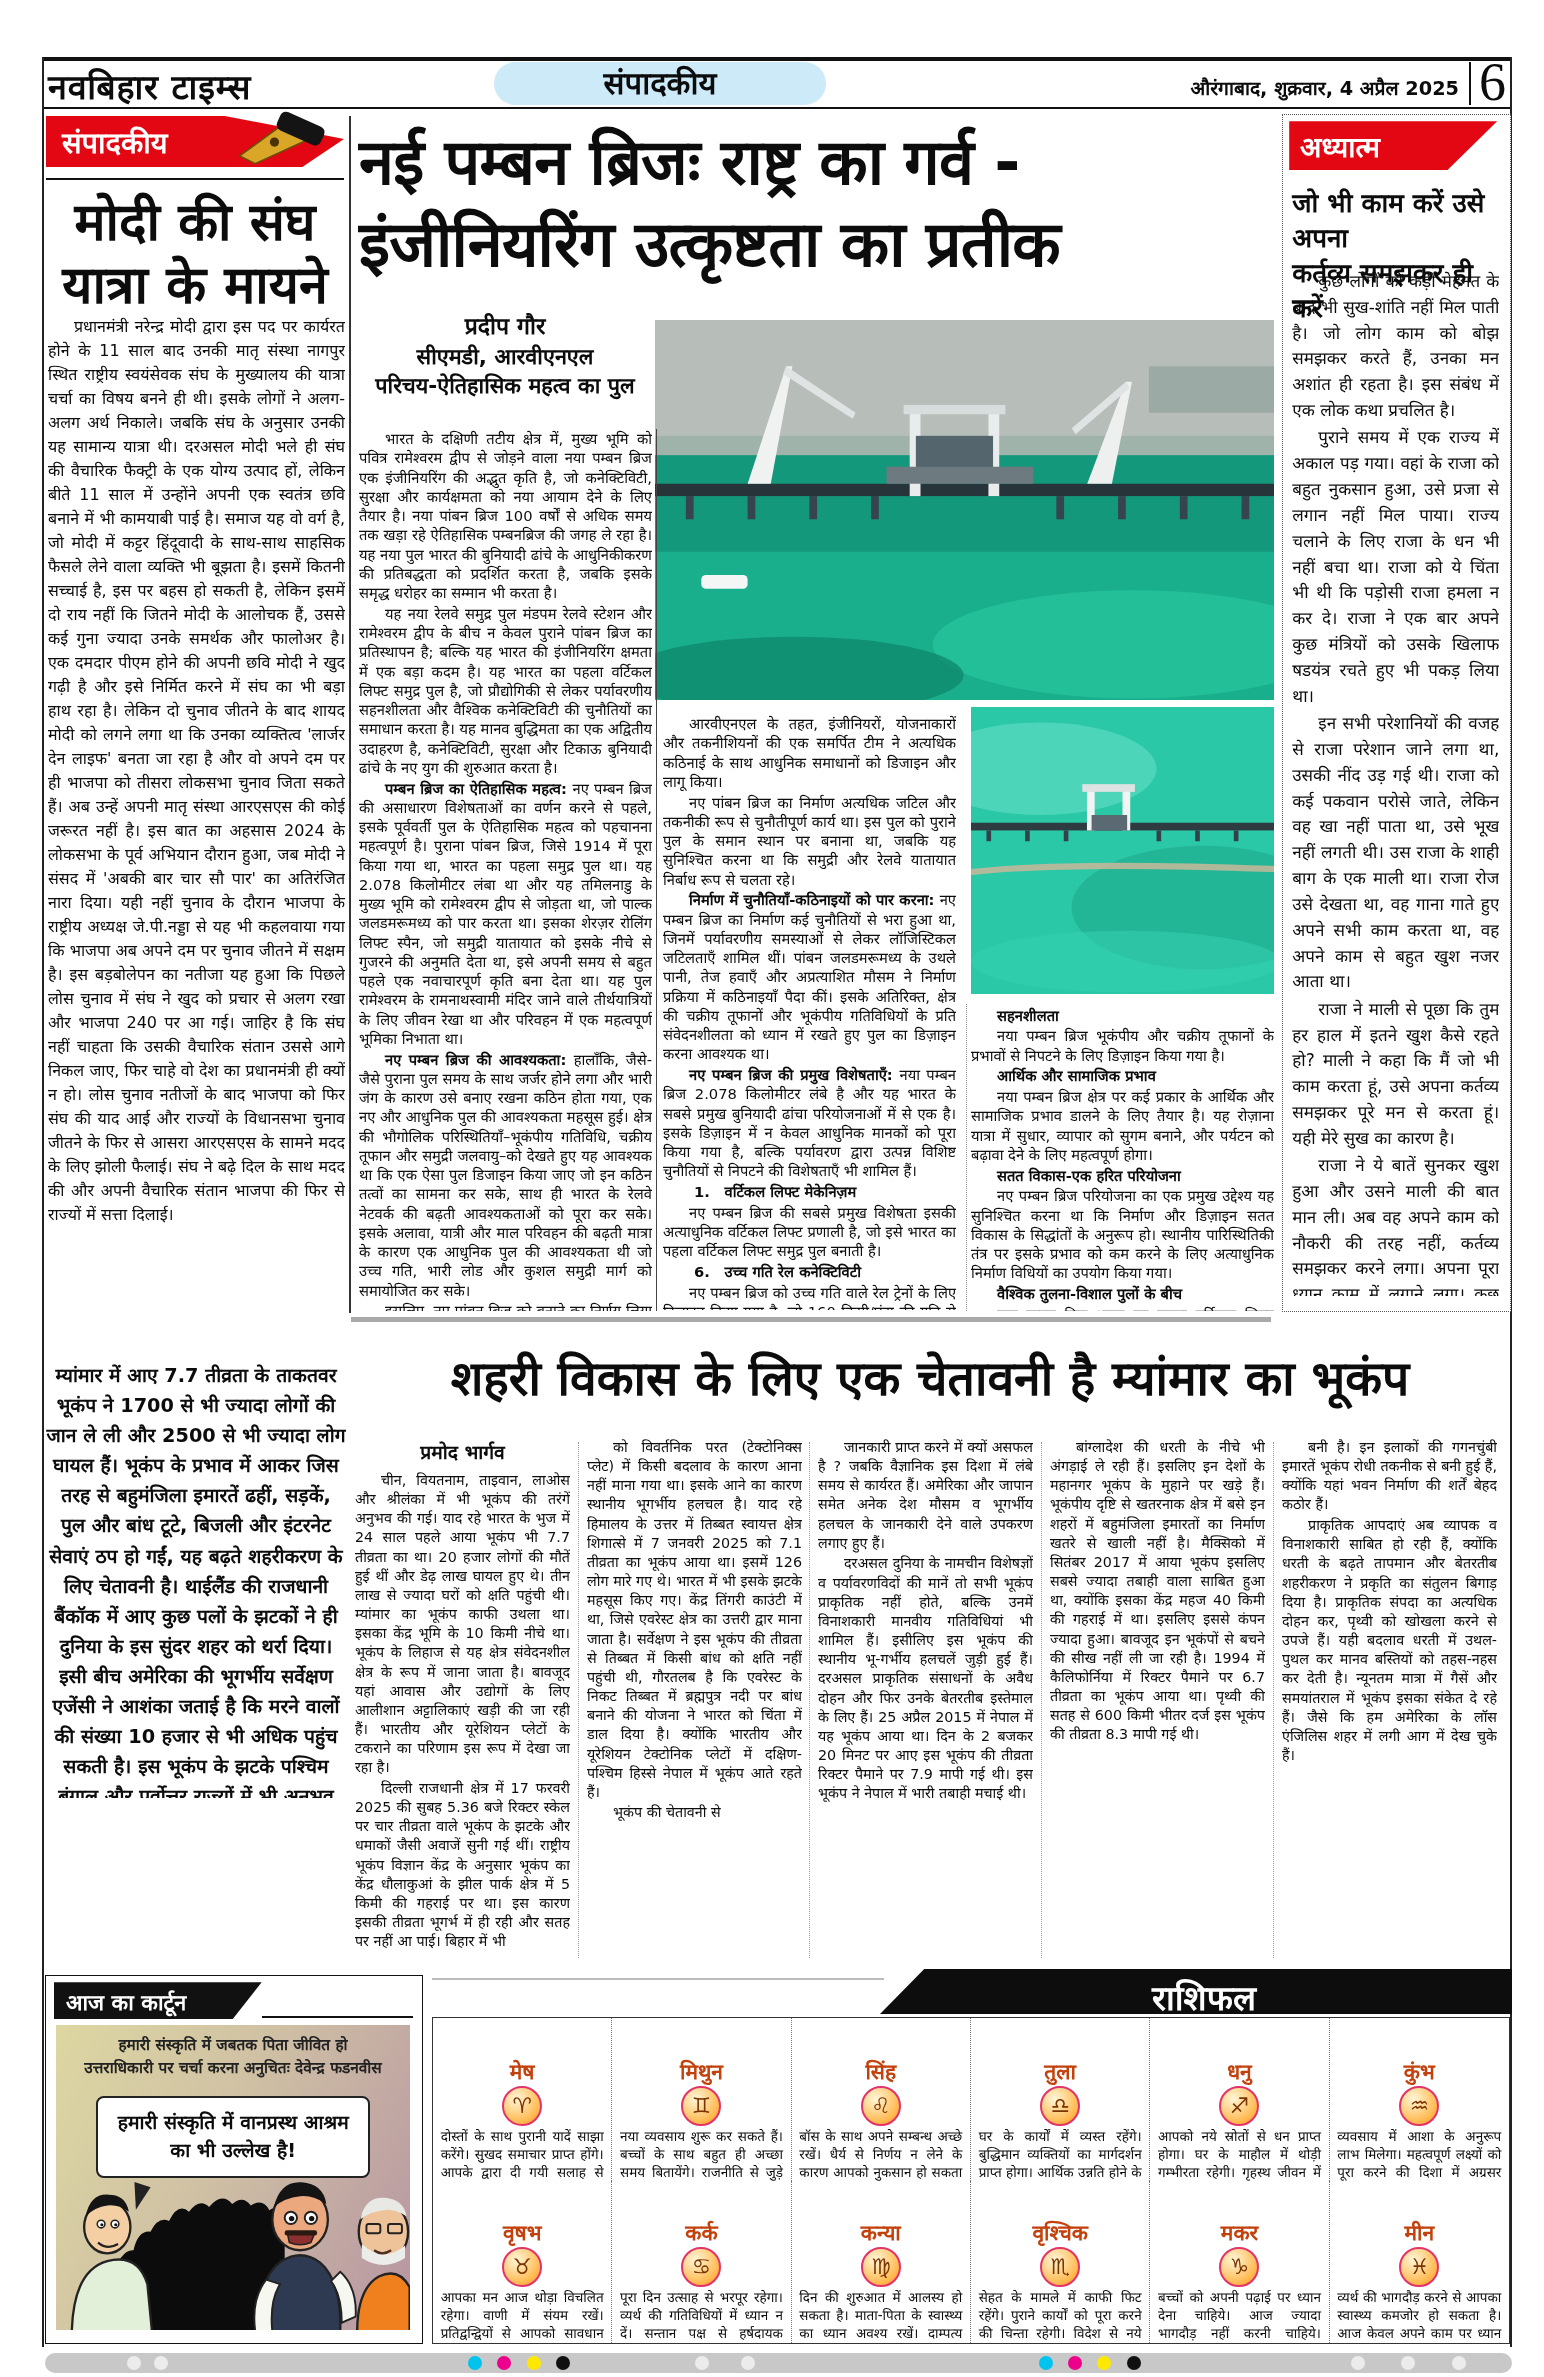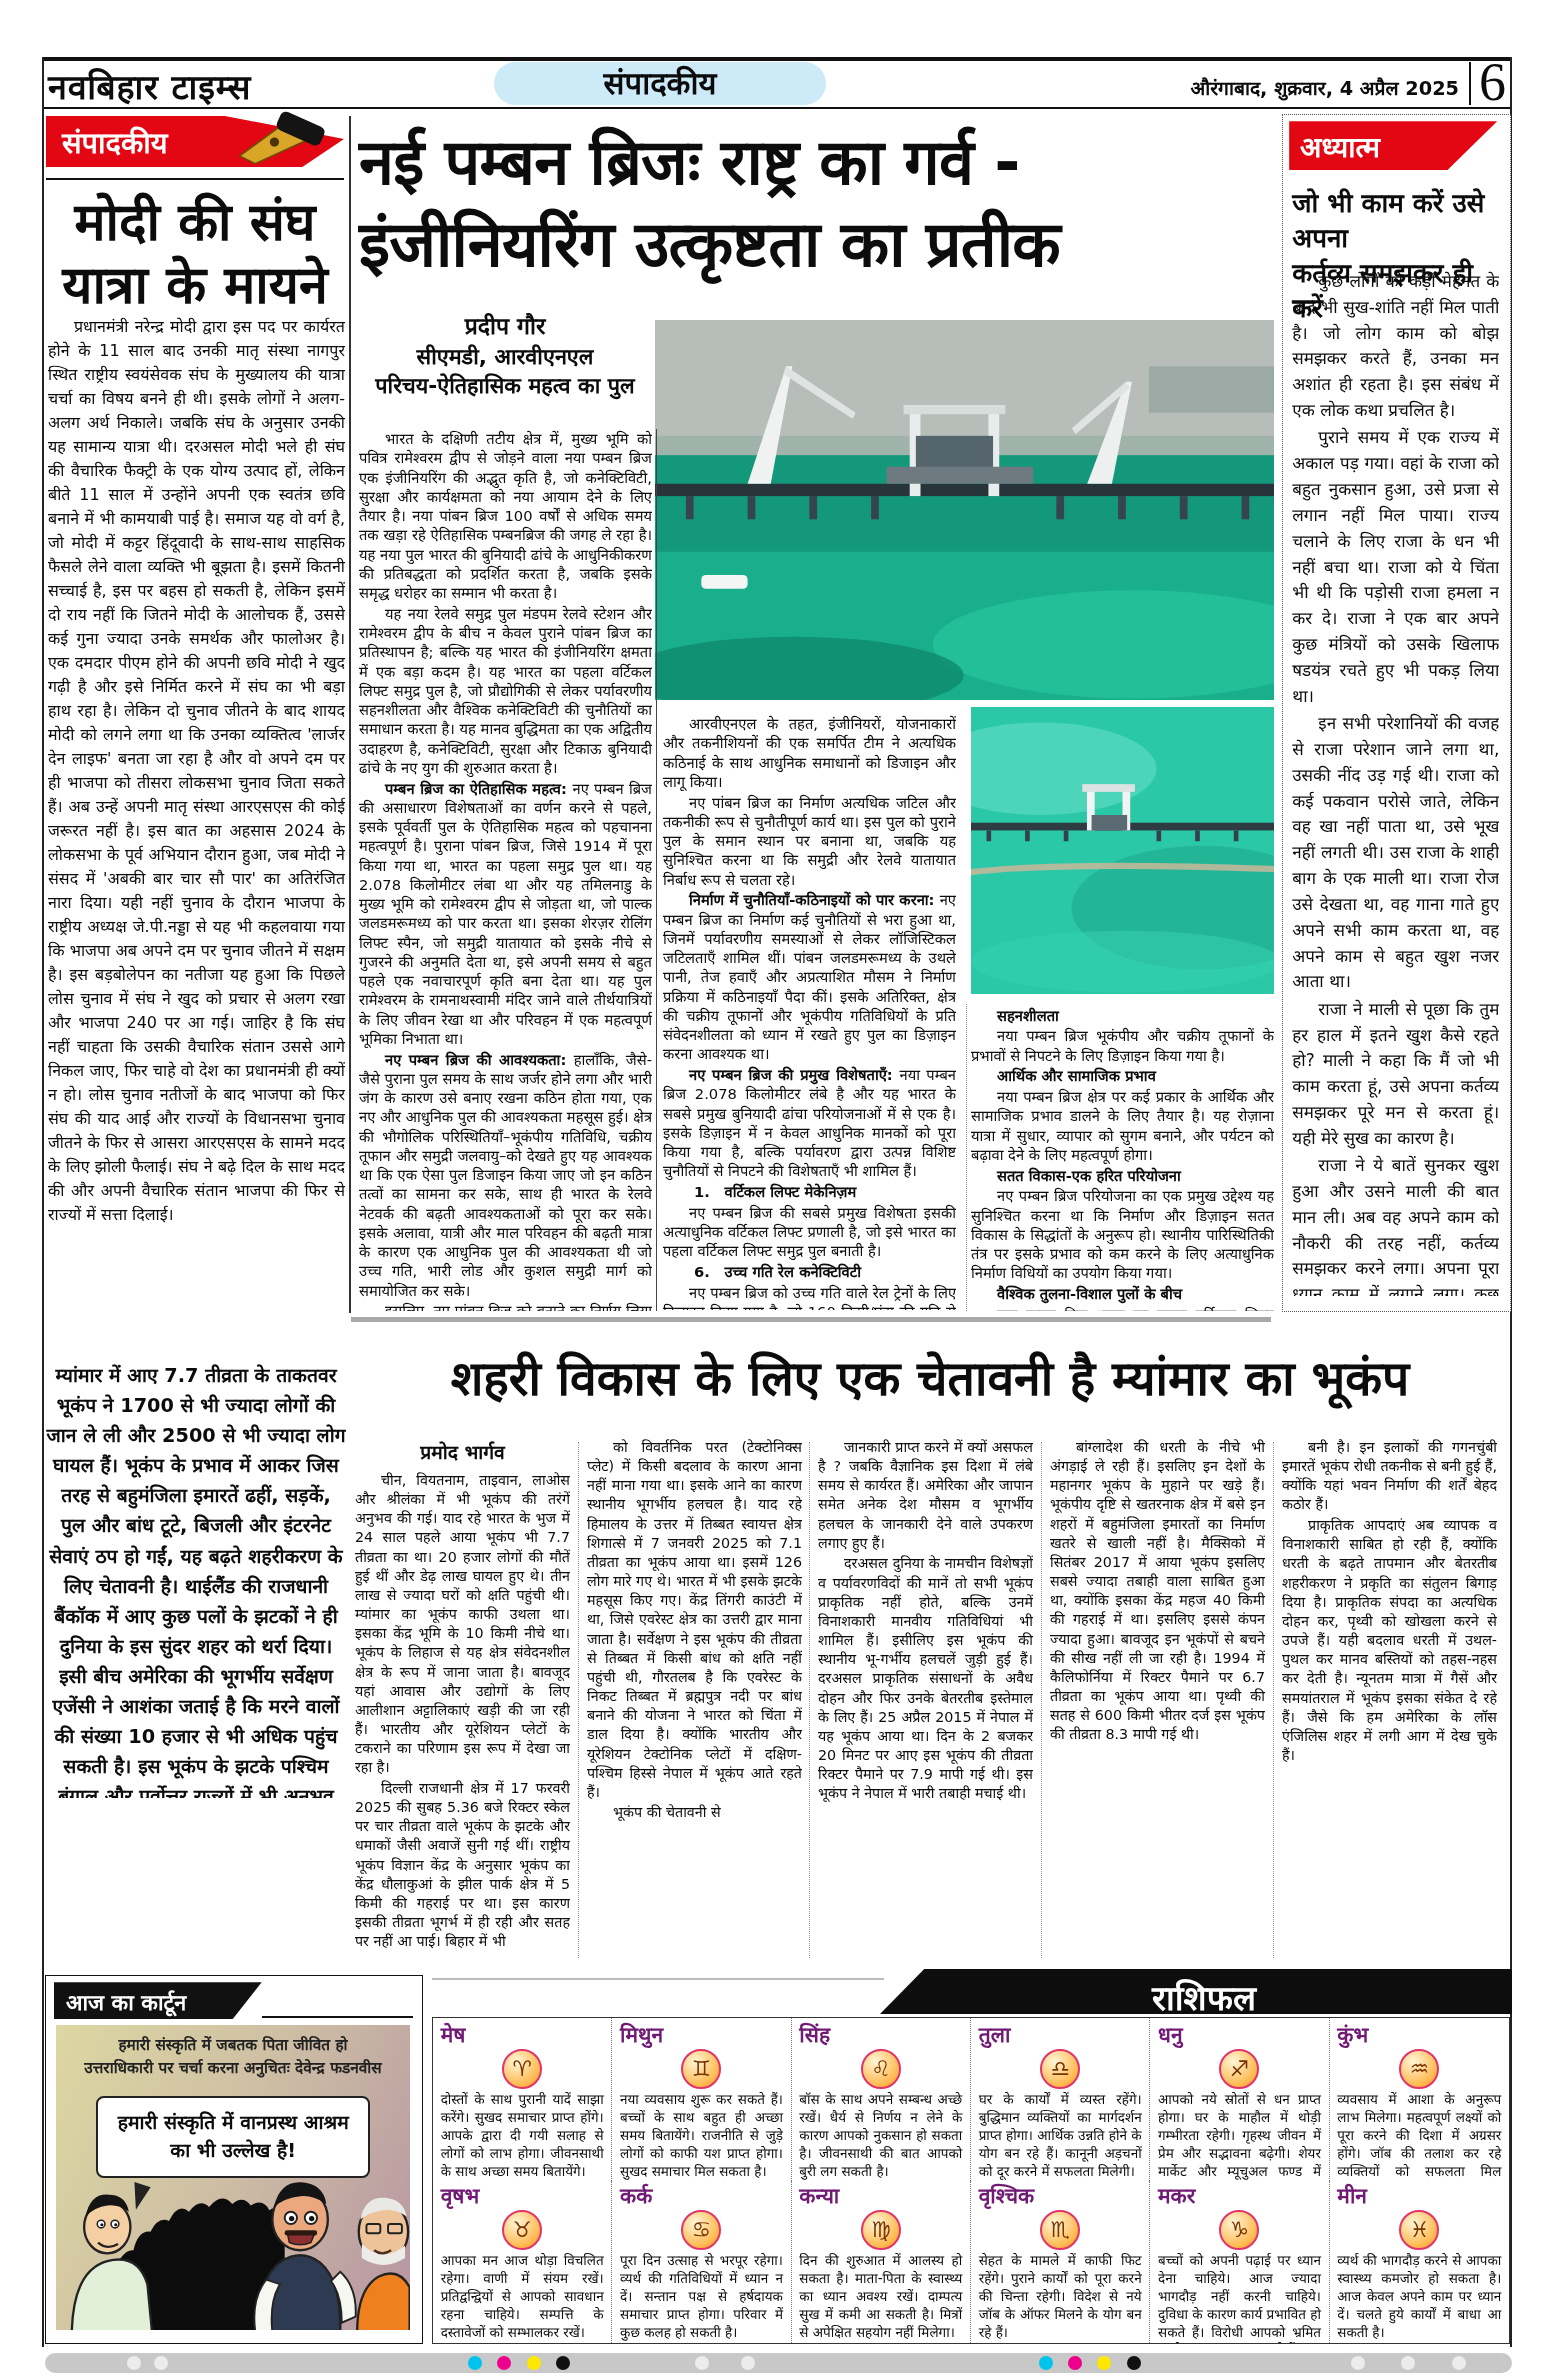--- a/index.html
+++ b/index.html
@@ -79,21 +79,21 @@
                border-right:7.7px solid transparent;border-top:26px solid #222;transform:rotate(18deg);}
   
   #horo-banner{left:880px;top:1969px;width:632px;height:45px;background:#0d0d0d;clip-path:polygon(7% 0,100% 0,100% 100%,0 100%);}
   #horo-title{left:957px;top:1974px;width:494px;text-align:center;font-size:34px;font-weight:800;color:#fff;}
   #horo-topline{left:432px;top:1978px;width:452px;height:2.3px;background:#bcbcbc;}
   #horo-grid{left:432px;top:2017px;width:1078px;height:327px;border:1.5px solid #333;box-sizing:border-box;
              display:grid;grid-template-columns:repeat(6,1fr);grid-template-rows:1fr 1fr;background:#fff;}
   .horo-cell{border-right:1.5px dotted #777;padding:3.1px 7.7px 4.6px;display:flex;flex-direction:column;overflow:hidden;}
   .horo-cell:nth-child(6n){border-right:none;}
   .horo-cell.row1{padding-top:4.6px;}
-  .sign-name{text-align:left;font-size:21px;font-weight:800;color:#701a75;line-height:1.15;}
+  .sign-name{text-align:center;font-size:21px;font-weight:800;color:#c2410c;line-height:1.15;margin-top:37px;}
   .sign-icon{width:36px;height:36px;border-radius:50%;margin:2.3px auto;border:2.3px solid #e3336b;
              background:radial-gradient(circle at 35% 30%,#fff6d8,#ffb84d 70%,#f07f1e);
              text-align:center;line-height:36px;font-size:21.6px;color:#7a3400;font-weight:700;}
   .sign-text{font-size:13.5px;line-height:1.32;text-align:justify;}
   .cell-rule{width:93px;height:2.3px;background:#111;margin:auto auto 1.5px;}
   
   #colorbar{left:45px;top:2353px;width:1467px;height:20px;background:#c8c8c8;border-radius:10px;}
   .dot{position:absolute;top:2356px;width:14px;height:14px;border-radius:50%;}
   .dot.c{background:#00c4ee;} .dot.m{background:#ec008c;} .dot.y{background:#ffe800;}
   .dot.k{background:#101010;} .dot.w{background:#ececec;}

